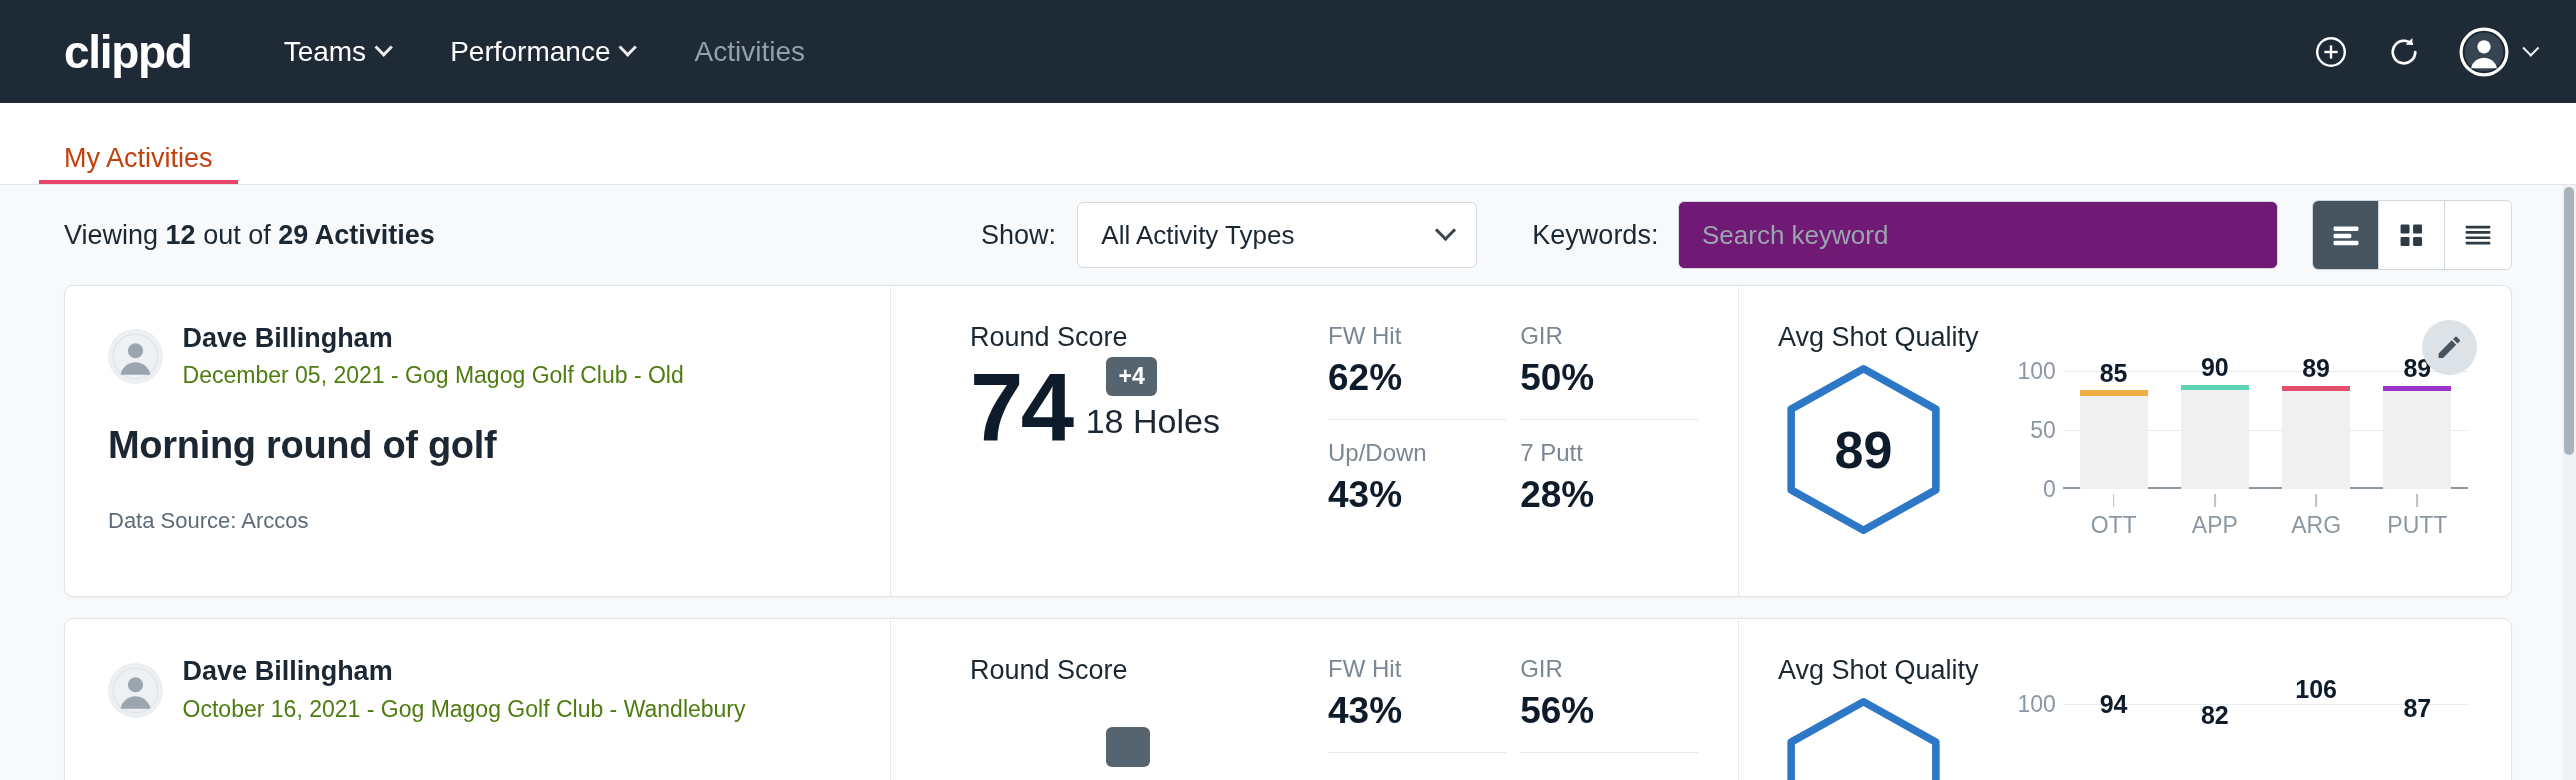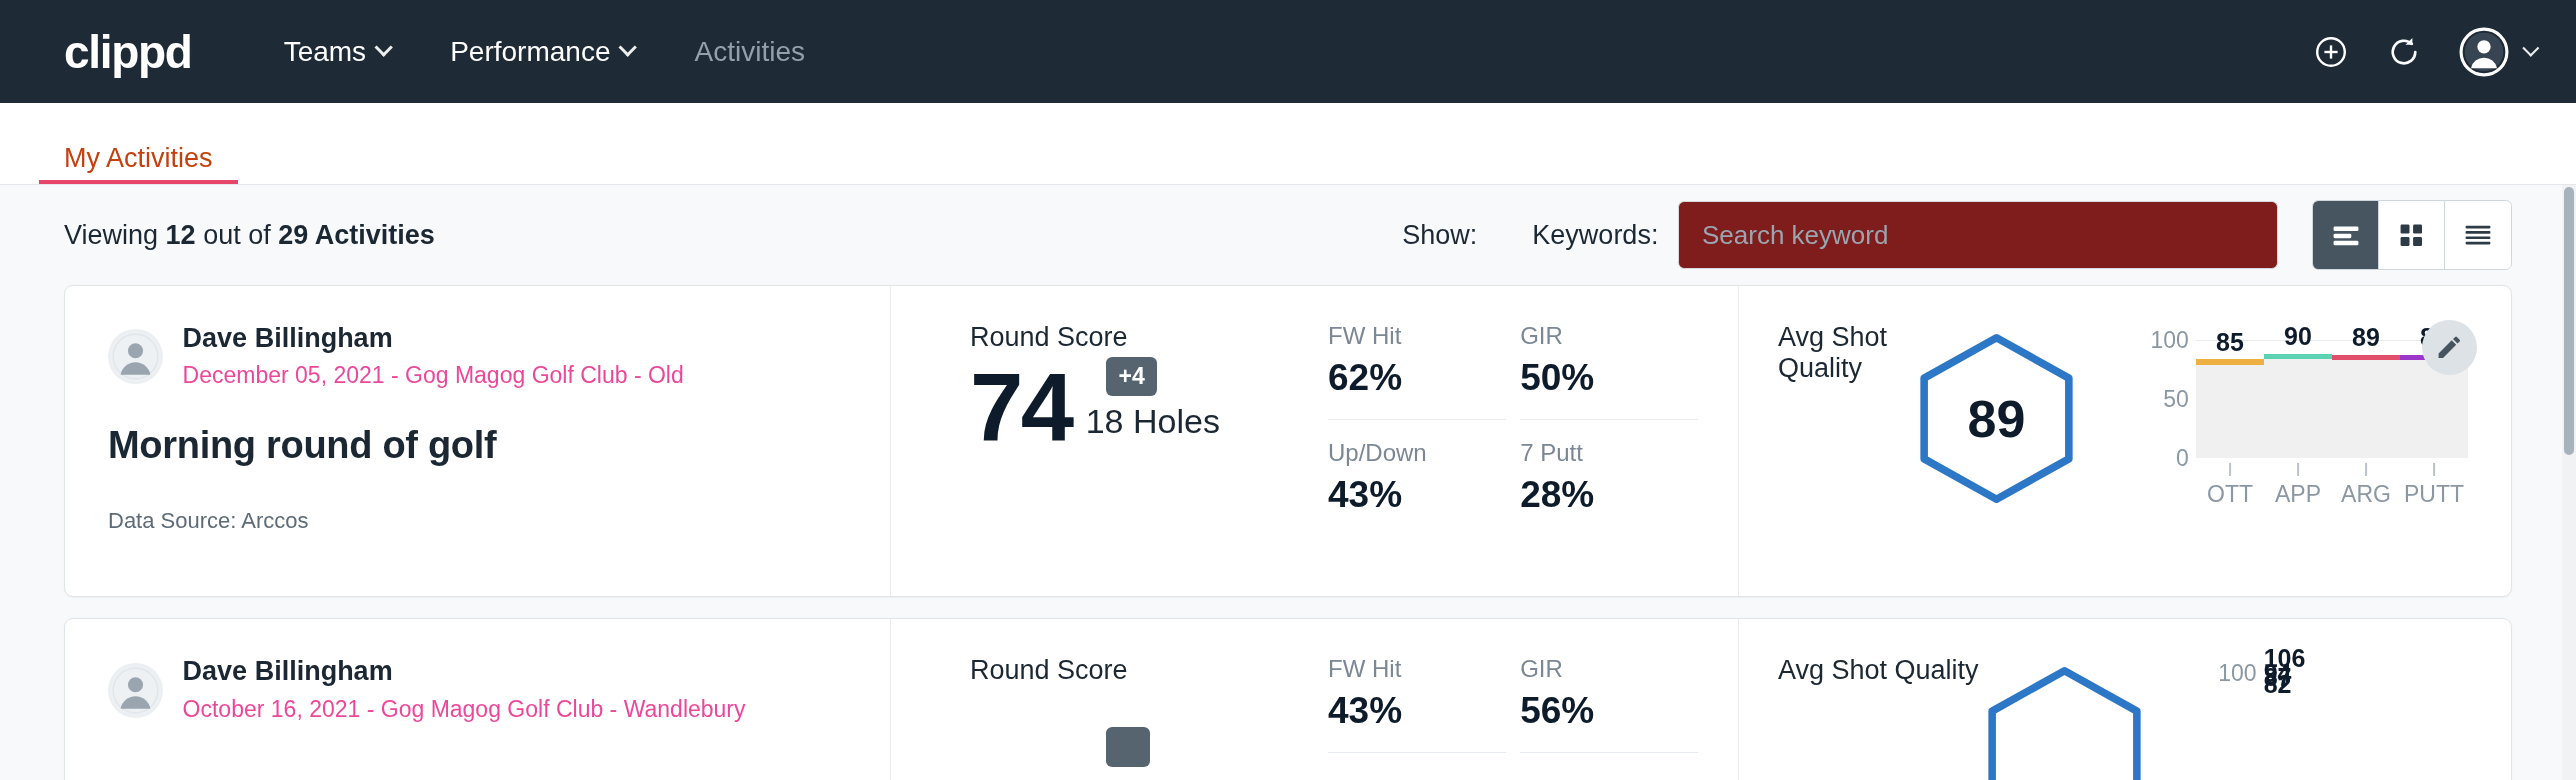--- a/index.html
+++ b/index.html
@@ -121,21 +121,21 @@
   .select .dd {
     margin-left:auto;
     width:15px; height:15px;
     border-right:3.6px solid #3a4753;
     border-bottom:3.6px solid #3a4753;
     transform:rotate(45deg) translate(-3.6px,-3.6px);
   }
   .kw-group { display:flex; align-items:center; gap:19.6px; margin-left:55px; }
   .searchbox {
     width:600px; height:68px;
-    background:#7f1d1d;
+    background:#701a75;
     border:0.9px solid #d4dae0;
     border-radius:6.2px;
     display:flex; align-items:center;
     padding:0 23px;
   }
   .searchbox span { font-size:26px; color:#9aa5af; }
   .viewtoggle {
     display:flex;
     margin-left:34px;
     border:0.9px solid #cfd6dc;
@@ -171,21 +171,21 @@
     border-right:0.9px solid #e8ecef;
   }
   .who { display:flex; align-items:center; gap:19.6px; }
   .pfp {
     width:55px; height:55px; border-radius:50%;
     background:#eceff2;
     display:flex; align-items:center; justify-content:center;
     flex:0 0 auto;
   }
   .who-name { font-size:27px; font-weight:700; color:#1b2733; line-height:1.25; }
-  .who-sub { font-size:23px; color:#ec4899; line-height:1.4; margin-top:3.6px; }
+  .who-sub { font-size:23px; color:#4d7c0f; line-height:1.4; margin-top:3.6px; }
   .card-title {
     font-size:38px; font-weight:700; color:#1b2733;
     margin-top:32px; letter-spacing:-0.3px;
   }
   .datasource { font-size:22px; color:#5d6b78; margin-top:41px; }
 
   .col-score {
     width:357px;
     padding:36px 0 0 39px;
   }
@@ -215,21 +215,21 @@
   .stat-h { font-size:24px; color:#7b8794; }
   .stat-v { font-size:37px; font-weight:700; color:#0d1b2a; margin-top:7.1px; padding-bottom:19.6px; }
   .stat-cell.top .stat-v { border-bottom:0.9px solid #e6eaee; }
   .stat-cell.bot { padding-top:19.6px; }
 
   .col-right {
     flex:1;
     border-left:0.9px solid #e8ecef;
     padding:36px 43px 0 39px;
     display:flex;
-    flex-direction:row;
+    flex-direction:column;
   }
   .asq-label { font-size:27px; color:#1b2733; }
   .asq-body { display:flex; align-items:flex-start; gap:52px; margin-top:9px; }
   .hexwrap { position:relative; width:171px; height:175px; flex:0 0 auto; }
   .hexnum {
     position:absolute; inset:0;
     display:flex; align-items:center; justify-content:center;
     font-size:52px; font-weight:700; color:#0d1b2a;
   }
 
@@ -337,20 +337,24 @@
 
 <div class="page">
 
   <div class="filterrow">
     <div class="viewing">
       <span>Viewing </span><b>12</b><span> out of </span><b>29 Activities</b>
     </div>
 
     <div class="show-group">
       <span class="lbl">Show:</span>
+      <div class="select">
+        <span>All Activity Types</span>
+        <i class="dd"></i>
+      </div>
     </div>
 
     <div class="kw-group">
       <span class="lbl">Keywords:</span>
       <div class="searchbox">
         <span>Search keyword</span>
       </div>
     </div>
 
     <div class="viewtoggle">

